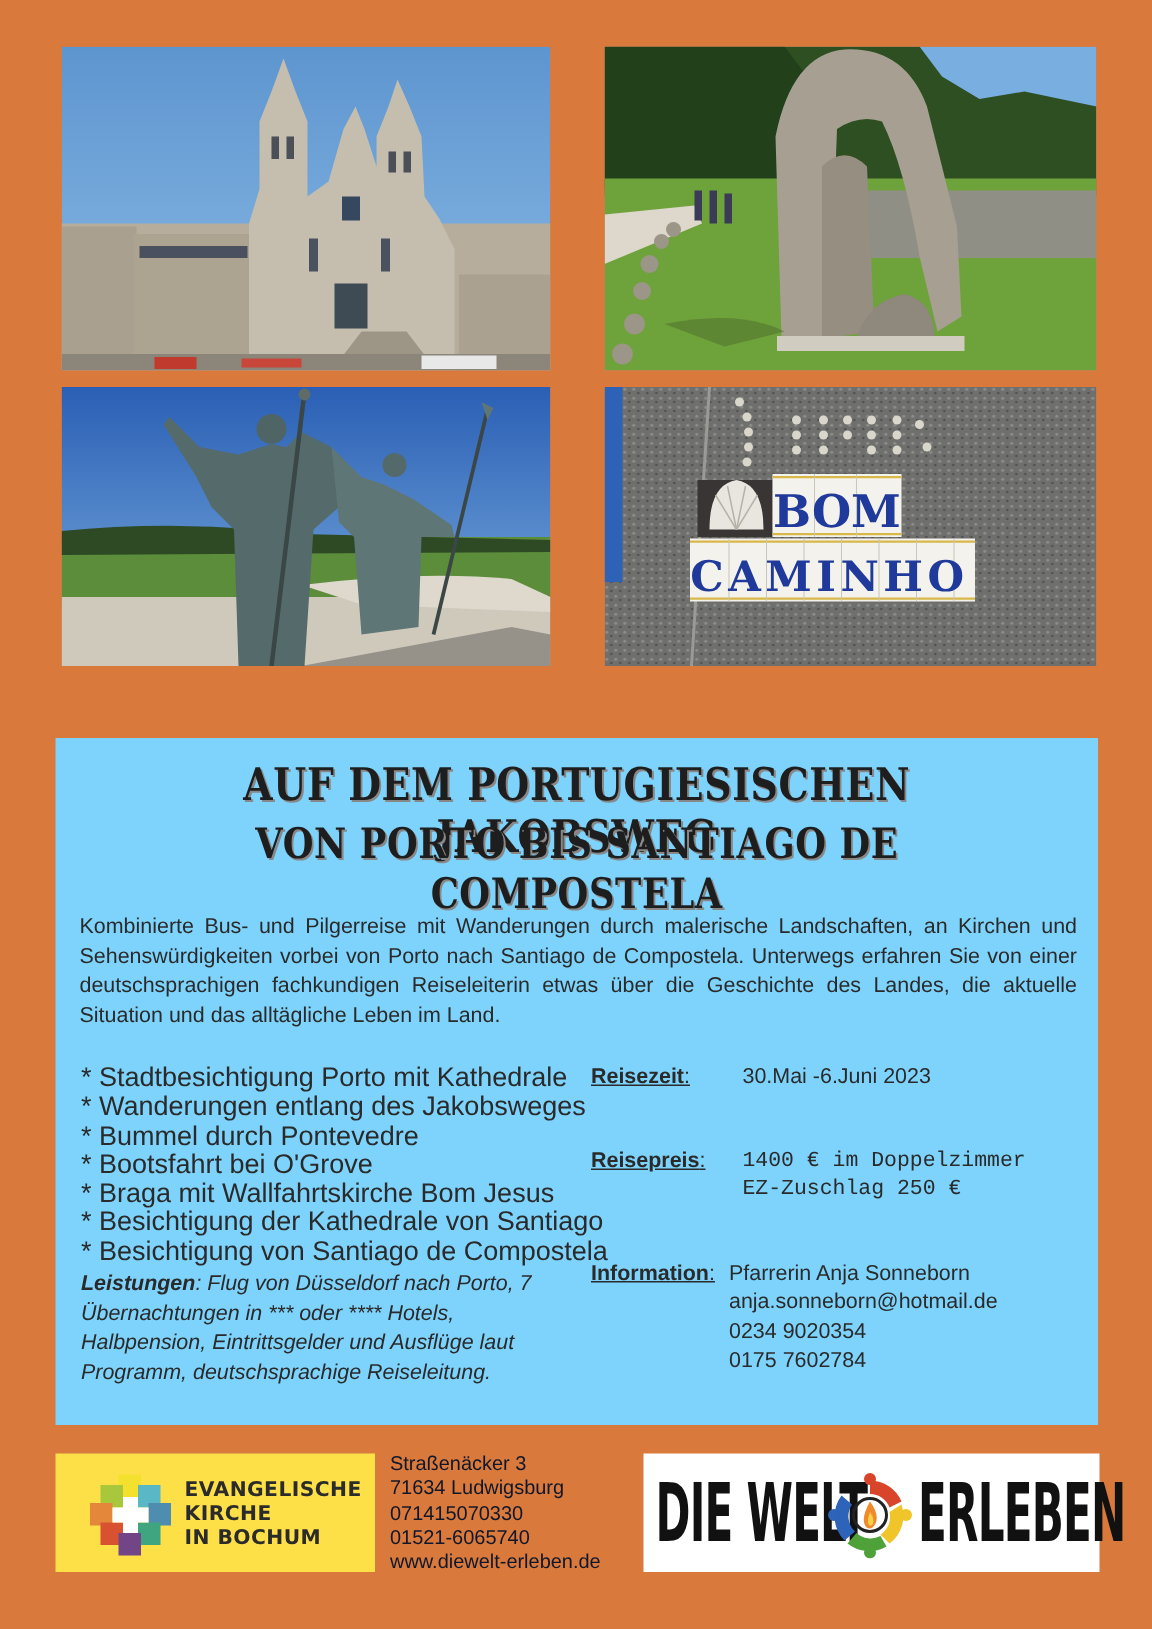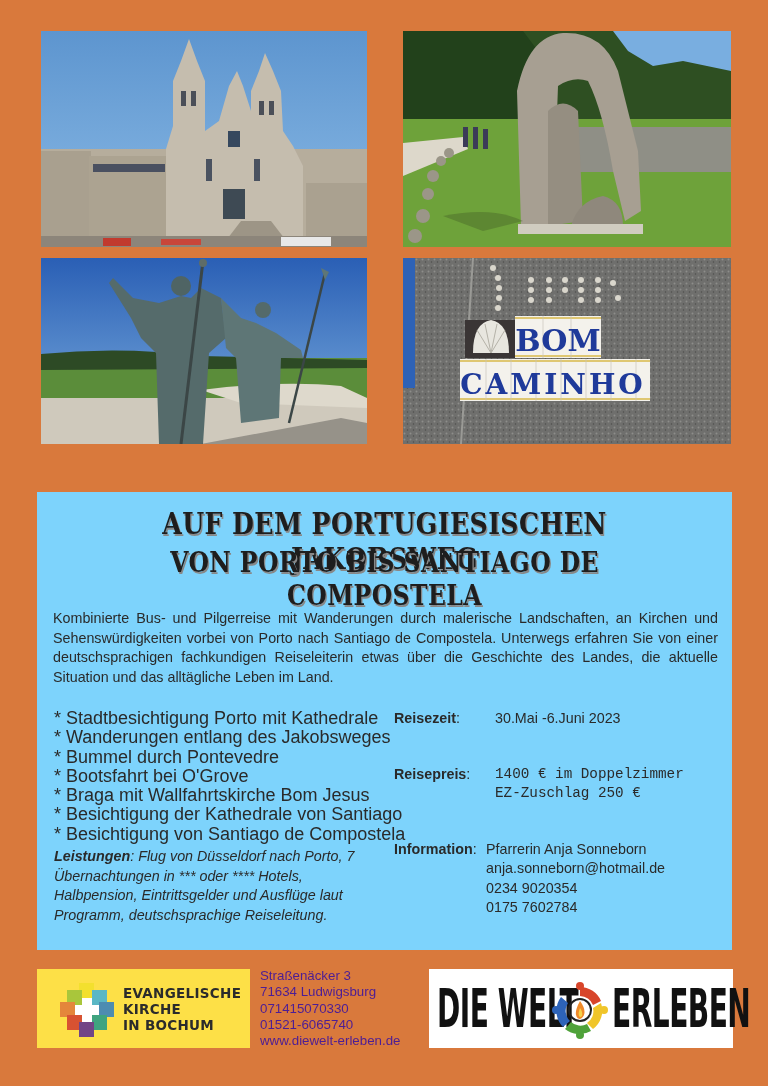--- a/index.html
+++ b/index.html
@@ -15,29 +15,29 @@
   .title { position:absolute; left:0; width:100%; text-align:center; font-family:"DejaVu Serif", serif; font-weight:bold; color:#1e1e1e; letter-spacing:0.5px; text-shadow:1.5px 1.5px 0 #888; transform-origin:center; }
   .t1 { top:14px; font-size:30px; transform:scaleX(0.84); }
   .t2 { top:54px; font-size:28px; transform:scaleX(0.84); }
   .intro { position:absolute; left:16px; top:117px; width:665px; font-size:14.3px; line-height:19.6px; color:#2a2a2a; text-align:justify; }
   .bullets { position:absolute; left:17px; top:217px; font-size:18px; line-height:19.3px; color:#2a2a2a; }
   .bullets div { white-space:nowrap; }
   .leistungen { position:absolute; left:17px; top:355px; width:320px; font-size:14.3px; line-height:19.5px; color:#2a2a2a;font-style:italic; }
   .leistungen b { font-weight:bold; }
   .facts { position:absolute; left:357px; top:217px; font-size:14.3px; line-height:19.3px; color:#2a2a2a; }
   .fact { position:absolute; left:0; white-space:nowrap; }
-  .fact .lbl { position:absolute; left:0; font-weight:bold; }
+  .fact .lbl { position:absolute; left:0; font-weight:bold;text-decoration:underline; }
   .fact .lbl span { font-weight:normal; }
   .fact .val { position:absolute; left:92px; }
   .fact .val div { white-space:nowrap; }
 
   .logo-left { position:absolute; left:37px; top:969px; width:213px; height:79px; background:#fde047; }
   .cross { position:absolute; left:20px; top:11px; width:60px; height:60px; }
   .ekb-text { position:absolute; left:86px; top:16px; font-family:"DejaVu Sans", sans-serif; font-weight:bold; font-size:13.5px; line-height:16px; color:#2b2b2b; letter-spacing:0.3px; }
-  .address { position:absolute; left:260px; top:968px; font-size:13.3px; line-height:16.3px; color:#4c1d95; }
+  .address { position:absolute; left:260px; top:968px; font-size:13.3px; line-height:16.3px; color:#0f172a; }
   .logo-right { position:absolute; left:429px; top:969px; width:304px; height:79px; background:#fff; }
   .dwe { position:absolute; top:9px; font-family:"DejaVu Sans", sans-serif; font-weight:bold; font-size:54px; line-height:62px; color:#111; transform:scaleX(0.52); transform-origin:left top; letter-spacing:-1px; white-space:nowrap; }
   .dwe1 { left:8px; }
   .dwe2 { left:183px; }
   .circle-logo { position:absolute; left:122px; top:12px; width:58px; height:58px; }
 </style>
 </head>
 <body>
 
 <div class="photo" id="p1">

